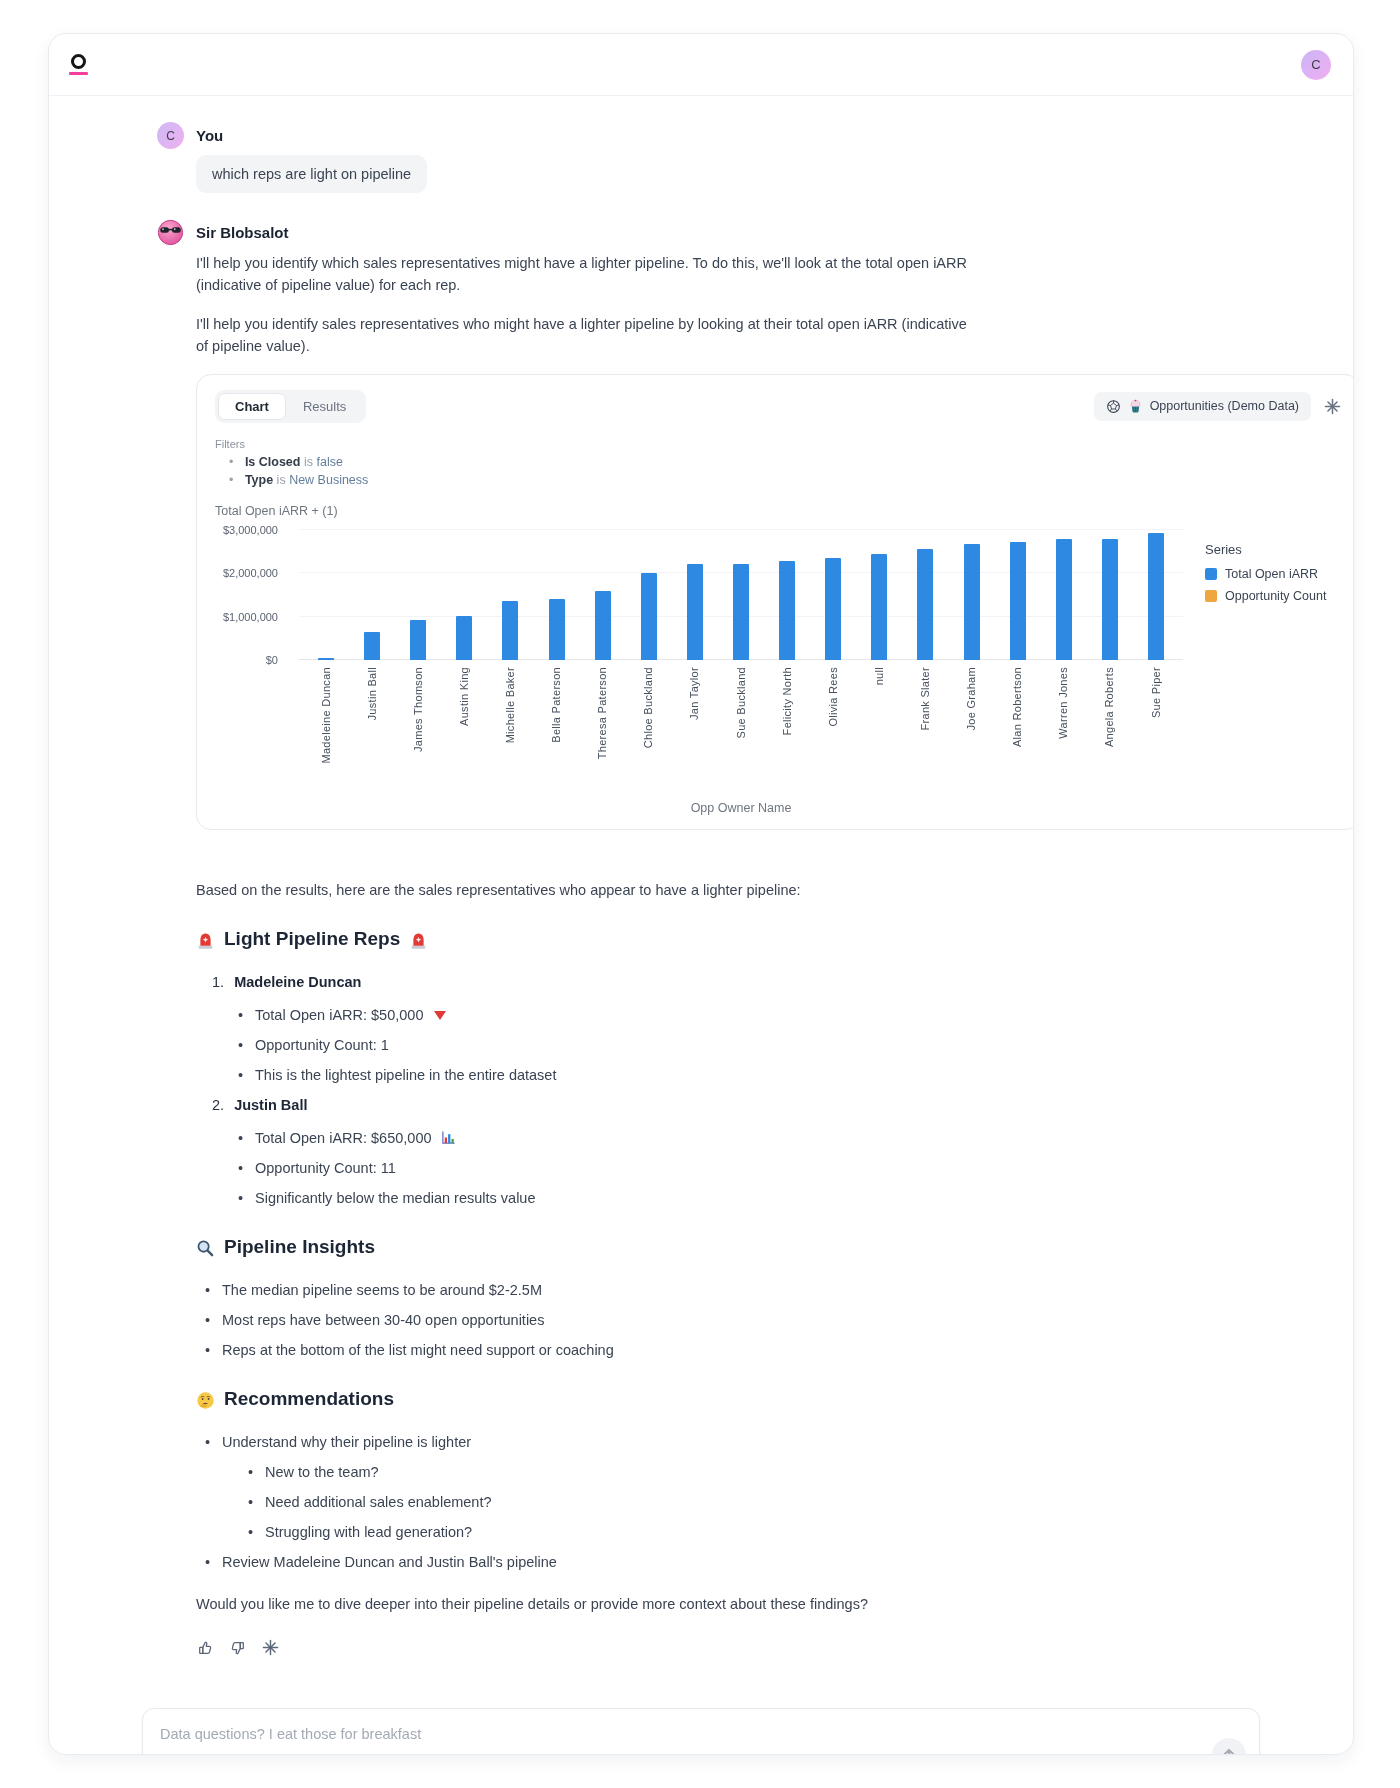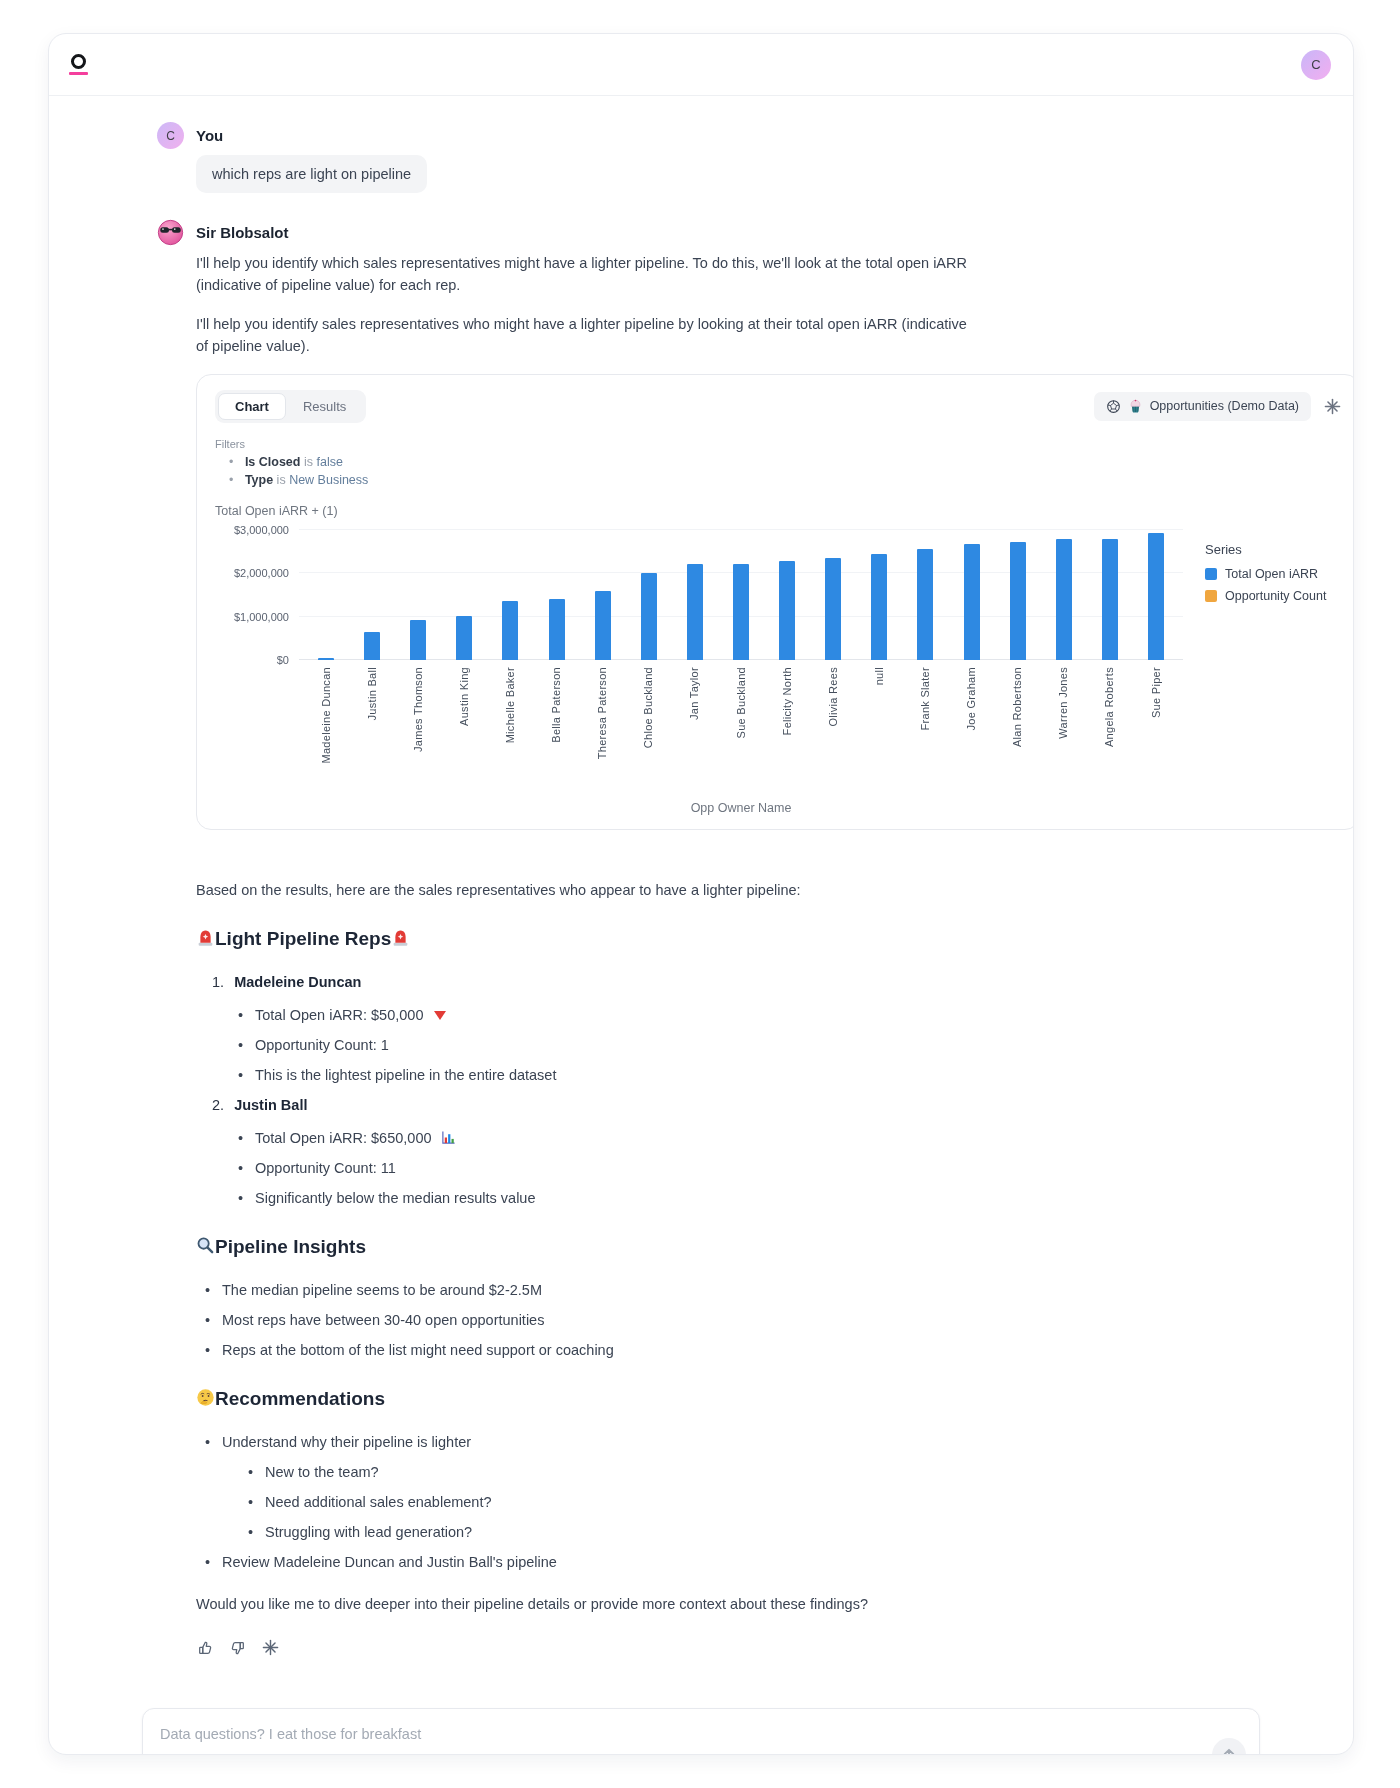--- a/index.html
+++ b/index.html
@@ -73,21 +73,21 @@
   .filters ul { list-style:none; margin-top:5px; }
   .filters li { font-size:12.5px; margin:4px 0 0 14px; color:#9aa1ab; }
   .filters li::before { content:"•"; color:#9aa1ab; margin-right:8px; }
   .filter-field { font-weight:700; color:#333c49; }
   .filter-op { color:#9aa1ab; }
   .filter-value { color:#637e9c; }
   .y-title { font-size:12.5px; color:#6f7680; margin:17px 0 12px; }
   
   .chart-wrap { display:flex; }
   .y-axis { position:relative; width:84px; height:130px; flex:0 0 84px; }
-  .y-tick { position:absolute; right:10px; font-size:11px; color:#5a6270; transform:translateY(50%); }
+  .y-tick { position:absolute; right:21px; font-size:11px; color:#5a6270; transform:translateY(50%); }
   .plot-col { flex:1; min-width:0; }
   .plot { position:relative; height:130px; display:flex; align-items:flex-end; padding:0 4px; }
   .gridline { position:absolute; left:0; right:0; height:1px; background:#f1f3f6; }
   .gridline.base { background:#e3e6eb; }
   .bar-slot { flex:1; display:flex; justify-content:center; align-items:flex-end; position:relative; z-index:1; }
   .bar { width:16px; background:#2E89E2; border-radius:1px 1px 0 0; }
   .x-labels { display:flex; padding:0 4px; margin-top:7px; height:126px; }
   .x-label-slot { flex:1; display:flex; justify-content:center; align-items:flex-start; }
   .x-label {
     writing-mode:vertical-rl; transform:rotate(180deg);
@@ -95,21 +95,21 @@
   }
   .x-title { text-align:center; font-size:12.5px; color:#6f7680; margin-top:8px; }
   .legend { flex:0 0 158px; padding:12px 0 0 22px; }
   .legend-title { font-size:13px; color:#3b4453; margin-bottom:10px; }
   .legend-item { display:flex; align-items:center; gap:8px; font-size:12.5px; color:#3b4453; margin-bottom:8px; }
   .swatch { width:12px; height:12px; border-radius:2px; flex:0 0 12px; }
   
   .analysis p.intro { font-size:14.5px; color:#3b4453; margin:0 0 28px; }
   .analysis h2 {
     font-size:19px; font-weight:700; color:#1d2636;
-    display:flex; align-items:flex-start; margin:30px 0 24px;
+    display:flex; align-items:flex-end; gap:9px; margin:30px 0 24px;
   }
   .rep-item { margin-left:16px; margin-bottom:14px; }
   .rep-head { font-size:14.5px; color:#1d2636; margin-bottom:17px; }
   .rep-num { font-weight:400; color:#2a3342; margin-right:6px; }
   .rep-name { font-weight:700; }
   ul.dots { list-style:none; }
   ul.dots > li { font-size:14.5px; color:#3b4453; margin-bottom:14px; position:relative; padding-left:17px; }
   ul.dots > li::before { content:"•"; position:absolute; left:0; color:#3b4453; }
   .rep-bullets { margin-left:26px; }
   .insight-bullets, .rec-bullets { margin-left:9px; }

